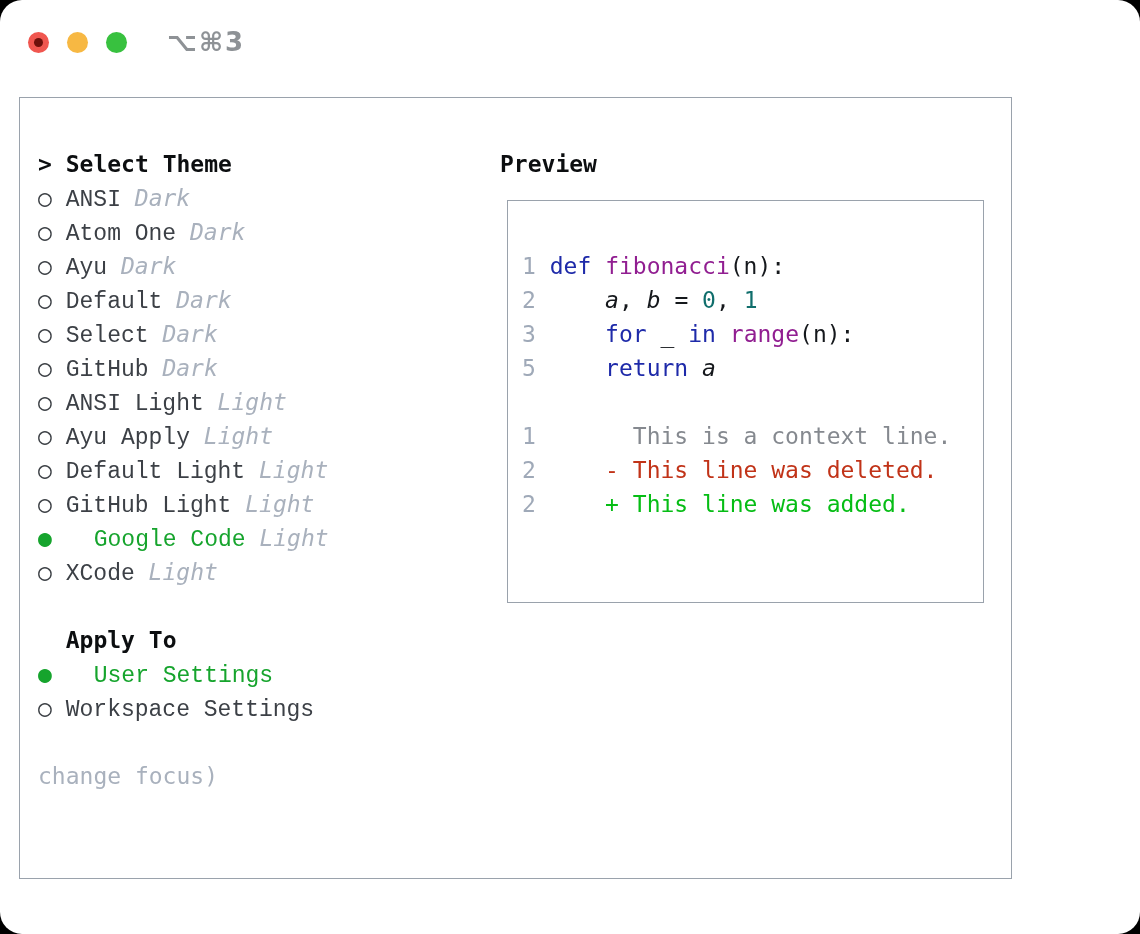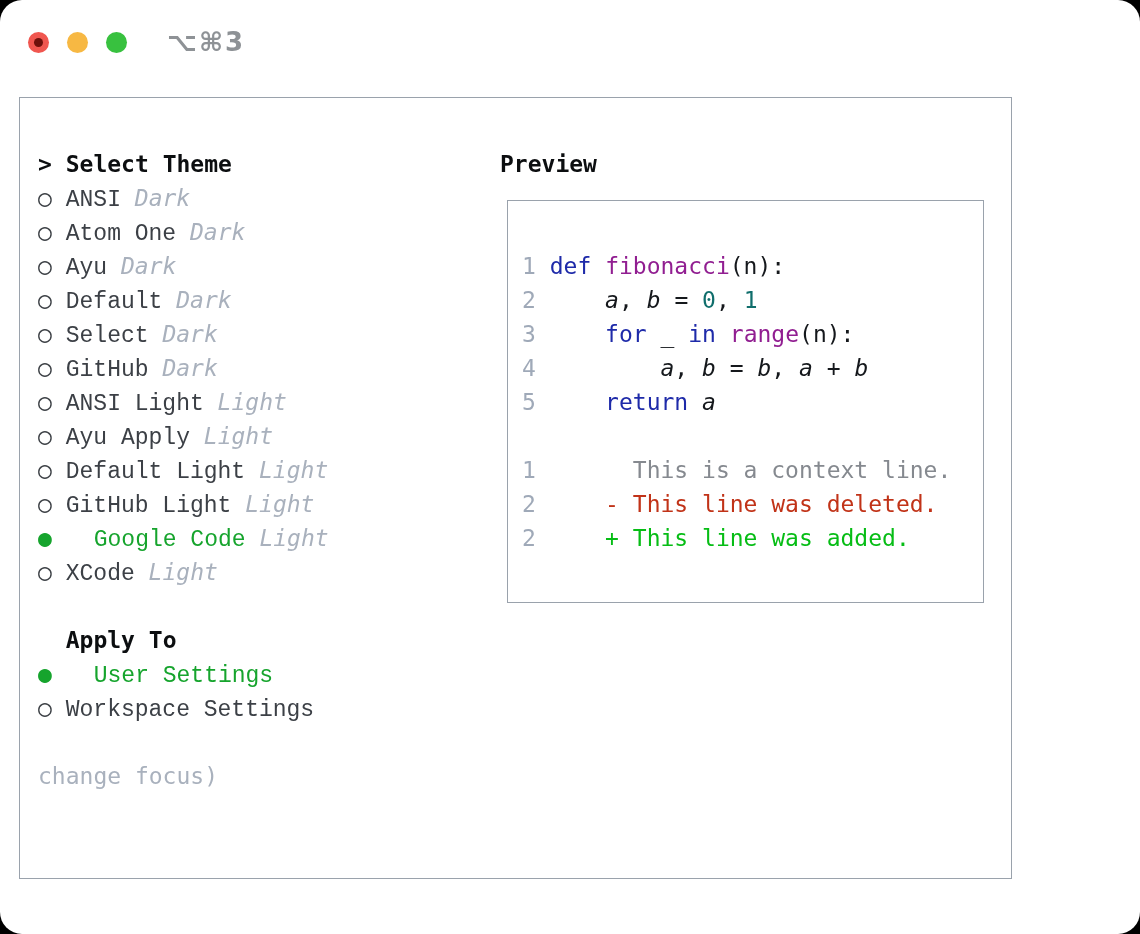--- a/index.html
+++ b/index.html
@@ -95,21 +95,20 @@
     </div>
 
     <div class="preview-title mono-row hdr">Preview</div>
 
     <div class="preview-box">
       <div class="code-block">
 
       <div class="mono-row"><span class="ln">1</span><span> </span><span class="tok-kwd">def</span><span class="tok-pln"> </span><span class="tok-fn">fibonacci</span><span class="tok-pln">(</span><span class="tok-pln">n</span><span class="tok-pln">):</span></div>
           <div class="mono-row"><span class="ln">2</span><span> </span><span class="tok-pln">    </span><span class="tok-var">a</span><span class="tok-pln">, </span><span class="tok-var">b</span><span class="tok-pln"> = </span><span class="tok-lit">0</span><span class="tok-pln">, </span><span class="tok-lit">1</span></div>
           <div class="mono-row"><span class="ln">3</span><span> </span><span class="tok-pln">    </span><span class="tok-kwd">for</span><span class="tok-pln"> </span><span class="tok-pln">_</span><span class="tok-pln"> </span><span class="tok-kwd">in</span><span class="tok-pln"> </span><span class="tok-fn">range</span><span class="tok-pln">(</span><span class="tok-pln">n</span><span class="tok-pln">):</span></div>
-          <div class="mono-row"><span class="ln">4</span><span> </span><span class="tok-pln">        </span><span class="tok-var">a</span><span class="tok-pln">, </span><span class="tok-var">b</span><span class="tok-pln"> = </span><span class="tok-var">b</span><span class="tok-pln">, </span><span class="tok-var">a</span><span class="tok-pln"> + </span><span class="tok-var">b</span></div>
           <div class="mono-row"><span class="ln">5</span><span> </span><span class="tok-pln">    </span><span class="tok-kwd">return</span><span class="tok-pln"> </span><span class="tok-var">a</span></div>
           <div class="mono-row"></div>
           <div class="mono-row"><span class="ln">1</span><span> </span><span class="diff-ctx">      This is a context line.</span></div>
           <div class="mono-row"><span class="ln">2</span><span> </span><span class="diff-del">    - This line was deleted.</span></div>
           <div class="mono-row"><span class="ln">2</span><span> </span><span class="diff-add">    + This line was added.</span></div>
         </div>
     </div>
 
   </div>
 </div>

